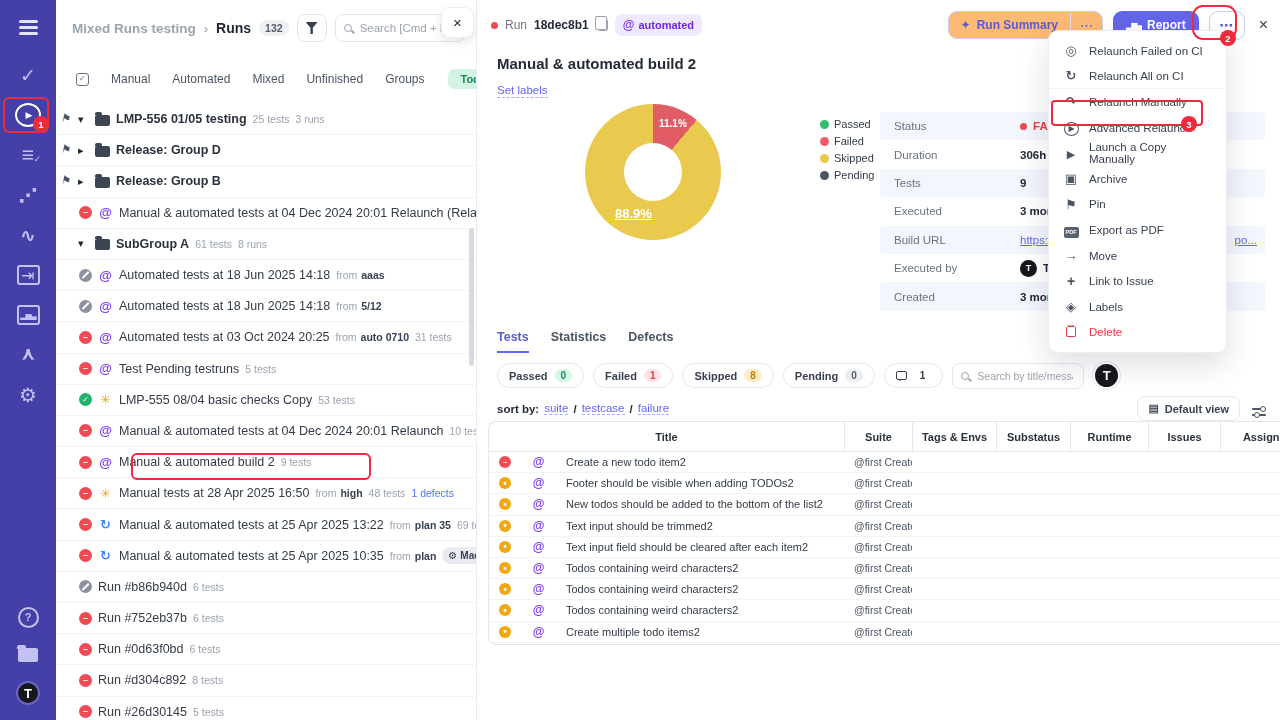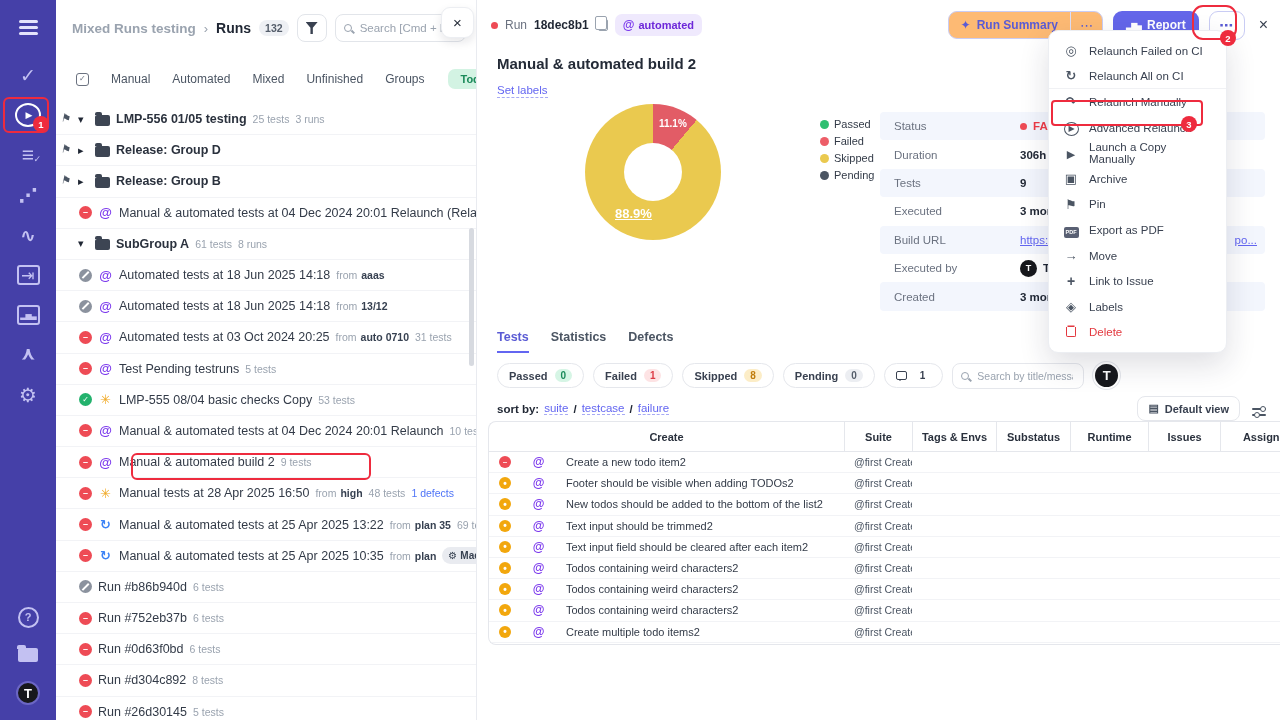--- a/index.html
+++ b/index.html
@@ -367,21 +367,21 @@
           <span class="from-name">aaas</span>
 
         </div>
 
         <div class="run-item" data-kind="run">
 
           <span class="si" data-status="canceled"></span>
           <span class="ti" data-type="automated"></span>
           <span class="run-title">Automated tests at 18 Jun 2025 14:18</span>
           <span class="from-label">from</span>
-          <span class="from-name">13/12</span>
+          <span class="from-name">5/12</span>
 
         </div>
 
         <div class="run-item" data-kind="run">
 
           <span class="si" data-status="failed"></span>
           <span class="ti" data-type="automated"></span>
           <span class="run-title">Automated tests at 03 Oct 2024 20:25</span>
           <span class="from-label">from</span>
           <span class="from-name">auto 0710</span>
@@ -690,21 +690,21 @@
       <span class="sort-link">testcase</span>
       <span class="sort-sep">/</span>
       <span class="sort-link">failure</span>
       <button class="view-btn">Default view</button>
       <span class="sliders-ic"></span>
     </div>
 
     <div class="tests-table">
       <div class="thead">
 
-          <div class="th">Create</div>
+          <div class="th">Title</div>
 
           <div class="th">Suite</div>
 
           <div class="th">Tags &amp; Envs</div>
 
           <div class="th">Substatus</div>
 
           <div class="th">Runtime</div>
 
           <div class="th">Issues</div>

